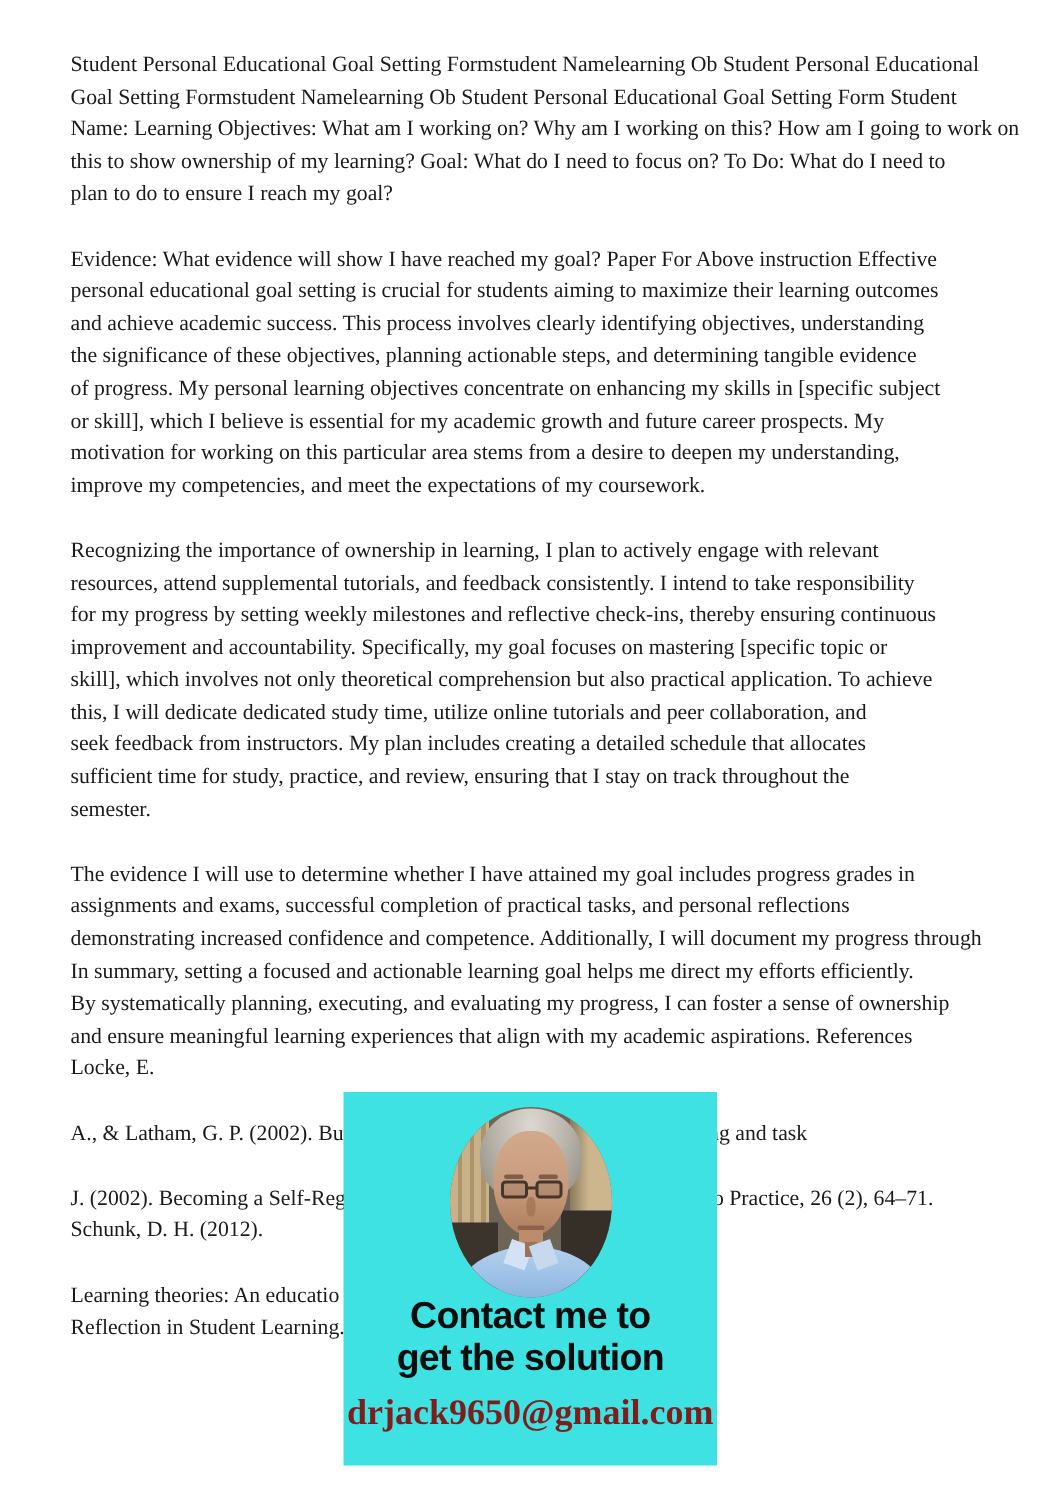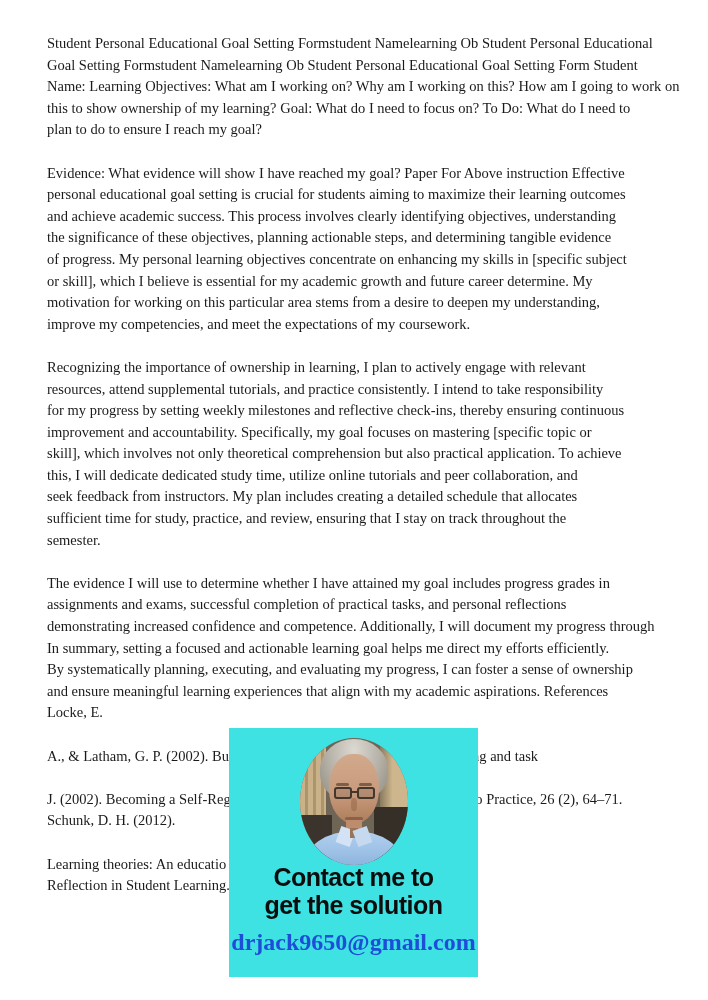--- a/index.html
+++ b/index.html
@@ -22,21 +22,21 @@
     background:#3fe2e2;text-align:center;z-index:5;
   }
   .promo-heading{
     position:absolute;top:136px;left:0;width:100%;
     font-family:"Liberation Sans",sans-serif;font-weight:800;
     font-size:25px;line-height:27.5px;letter-spacing:-0.5px;color:#0d0d0d;
   }
   .promo-email{
     position:absolute;top:200px;left:0;width:100%;
     font-family:"Liberation Serif",serif;font-weight:700;
-    font-size:24px;line-height:28px;color:#1d4ed8;
+    font-size:24px;line-height:28px;color:#7f1d1d;
   }
 
   
   .photo{
     position:absolute;left:71px;top:10px;width:108px;height:127px;
     border-radius:50%;overflow:hidden;background:#6e6557;
   }
   .photo div{position:absolute;}
   .ph-left{left:0;top:0;width:26px;height:127px;
     background:repeating-linear-gradient(90deg,#c9b28a 0 5px,#ae9569 5px 8px);}
@@ -77,27 +77,27 @@
         <div class="line">Name: Learning Objectives: What am I working on? Why am I working on this? How am I going to work on</div>
         <div class="line">this to show ownership of my learning? Goal: What do I need to focus on? To Do: What do I need to</div>
         <div class="line">plan to do to ensure I reach my goal?</div>
       </div>
       <div class="para">
         <div class="line">Evidence: What evidence will show I have reached my goal? Paper For Above instruction Effective</div>
         <div class="line">personal educational goal setting is crucial for students aiming to maximize their learning outcomes</div>
         <div class="line">and achieve academic success. This process involves clearly identifying objectives, understanding</div>
         <div class="line">the significance of these objectives, planning actionable steps, and determining tangible evidence</div>
         <div class="line">of progress. My personal learning objectives concentrate on enhancing my skills in [specific subject</div>
-        <div class="line">or skill], which I believe is essential for my academic growth and future career determine. My</div>
+        <div class="line">or skill], which I believe is essential for my academic growth and future career prospects. My</div>
         <div class="line">motivation for working on this particular area stems from a desire to deepen my understanding,</div>
         <div class="line">improve my competencies, and meet the expectations of my coursework.</div>
       </div>
       <div class="para">
         <div class="line">Recognizing the importance of ownership in learning, I plan to actively engage with relevant</div>
-        <div class="line">resources, attend supplemental tutorials, and practice consistently. I intend to take responsibility</div>
+        <div class="line">resources, attend supplemental tutorials, and feedback consistently. I intend to take responsibility</div>
         <div class="line">for my progress by setting weekly milestones and reflective check-ins, thereby ensuring continuous</div>
         <div class="line">improvement and accountability. Specifically, my goal focuses on mastering [specific topic or</div>
         <div class="line">skill], which involves not only theoretical comprehension but also practical application. To achieve</div>
         <div class="line">this, I will dedicate dedicated study time, utilize online tutorials and peer collaboration, and</div>
         <div class="line">seek feedback from instructors. My plan includes creating a detailed schedule that allocates</div>
         <div class="line">sufficient time for study, practice, and review, ensuring that I stay on track throughout the</div>
         <div class="line">semester.</div>
       </div>
       <div class="para">
         <div class="line">The evidence I will use to determine whether I have attained my goal includes progress grades in</div>

